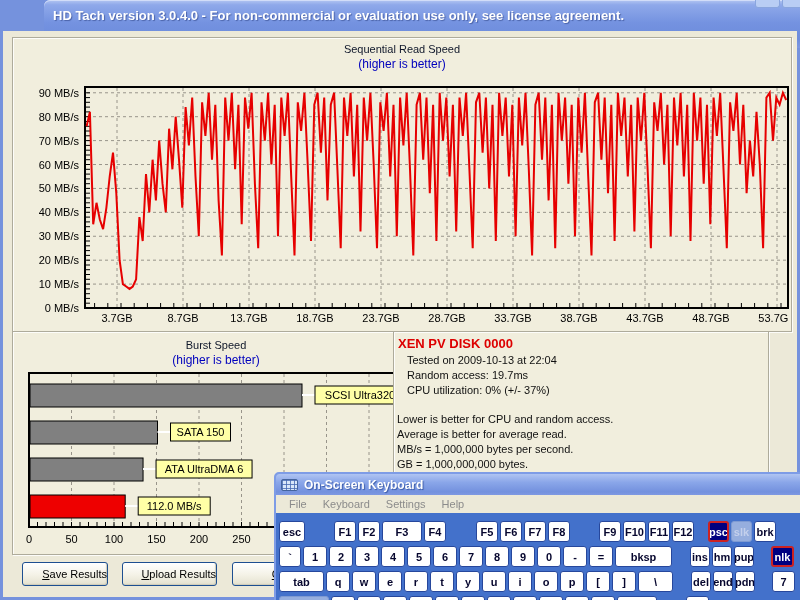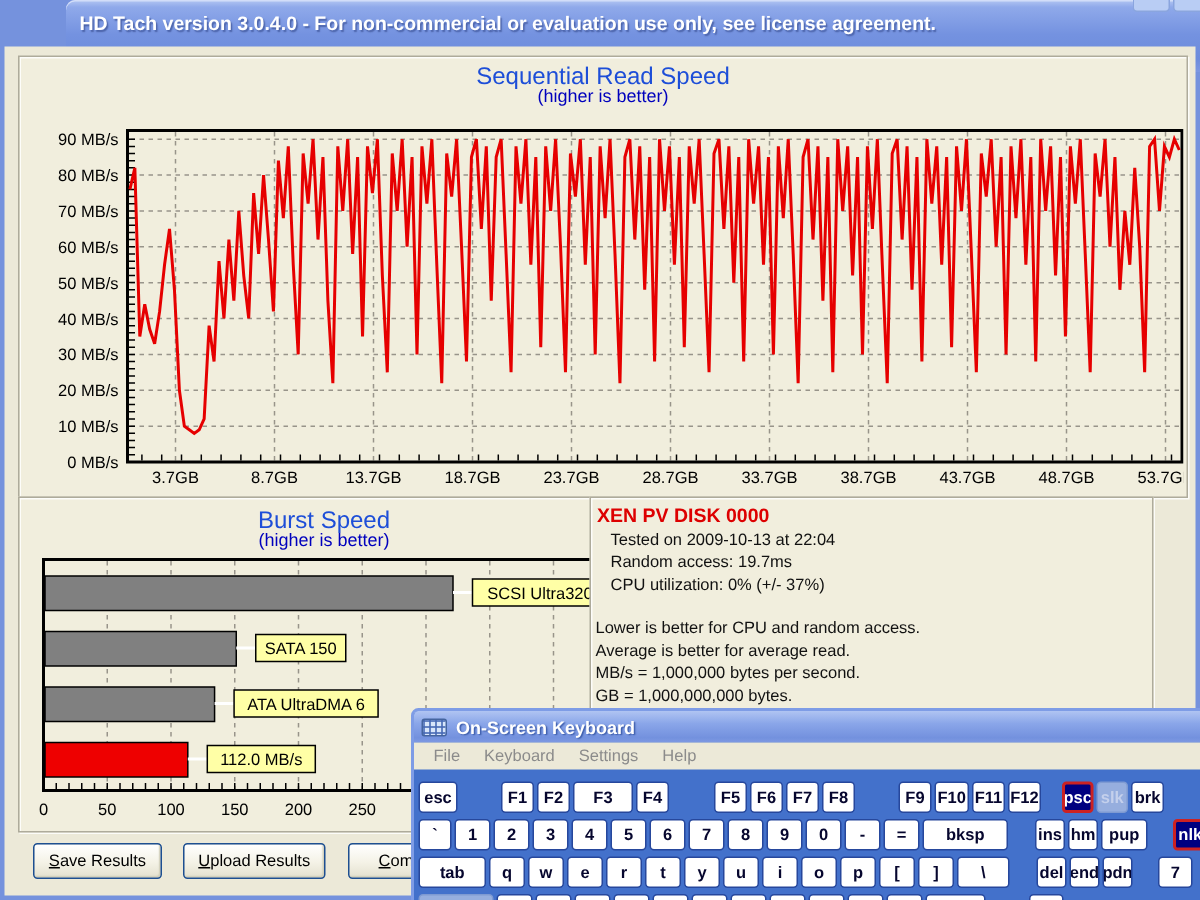--- a/index.html
+++ b/index.html
@@ -13,34 +13,34 @@
     text-shadow:1px 1px 1px #4a62a8;white-space:nowrap;}
   .win-stubs{position:absolute;right:10px;top:0;display:flex;gap:2px;}
   .stub{width:23px;height:7px;border-radius:0 0 3px 3px;background:#b9cdf4;border:1px solid #8aa5de;border-top:none;}
   .stub.close{background:#dfb0b6;border-color:#c08a92;}
   .client{position:absolute;left:3px;top:31px;width:794px;height:566px;background:#ece9d8;}
   .panel{position:absolute;background:#f1eedd;border:1px solid #aeab9b;
          box-shadow:inset 1px 1px 0 rgba(255,255,255,.85),1px 1px 0 rgba(255,255,255,.85);}
   .seq-panel{left:9px;top:6px;width:778px;height:293px;}
   .burst-panel{left:9px;top:300px;width:406px;height:222px;}
   .info-panel{left:390px;top:300px;width:374px;height:222px;overflow:hidden;}
-  .chart-title{position:absolute;top:5px;left:0;width:100%;text-align:center;color:#1d4ed8;font-size:16px;}
+  .chart-title{position:absolute;top:5px;left:0;width:100%;text-align:center;color:#0f172a;font-size:11px;}
   .chart-subtitle{position:absolute;top:19px;left:0;width:100%;text-align:center;color:#0000bd;font-size:12px;}
   .burst-panel .chart-title{top:7px;}
   .burst-panel .chart-subtitle{top:21px;}
   svg{position:absolute;left:0;top:0;}
   
   .device{color:#dd0000;font-weight:bold;font-size:13px;margin:4px 0 2px 4px;}
   .info-line{font-size:11px;color:#111;line-height:15px;margin-left:13px;}
   .note-line{font-size:11px;color:#111;line-height:15px;margin-left:3px;}
   #info-notes{margin-top:14px;}
   
   .xp-btn{position:absolute;height:24px;font-family:"Liberation Sans",sans-serif;font-size:11px;color:#000;
     background:linear-gradient(180deg,#ffffff,#f4f2e6 55%,#e4e1cf);border:1px solid #1d4f91;border-radius:3px;
-    box-shadow:inset -1px -1px 1px #cfcdb8;text-align:center;line-height:22px;padding:0;}
+    box-shadow:inset -1px -1px 1px #cfcdb8;text-align:right;line-height:22px;padding:0;}
   .xp-btn u{text-decoration:underline;}
   #btn-0{left:19px;top:531px;width:86px;}
   #btn-1{left:119px;top:531px;width:95px;}
   #btn-2{left:229px;top:531px;width:86px;}
   
   .osk{position:absolute;left:274px;top:472px;width:562px;height:170px;background:#4371cb;
        border:2px solid #7e9ce6;border-radius:5px 5px 0 0;}
   .osk-titlebar{height:21px;background:linear-gradient(180deg,#b0c4f2,#8aa6e9 40%,#7391de 85%,#7e99e2);
        display:flex;align-items:center;padding-left:5px;border-radius:3px 3px 0 0;}
   .osk-icon{width:15px;height:10px;background:#d8e6fa;border:1px solid #44649f;border-radius:2px;
@@ -232,21 +232,21 @@
           <div class="key" style="width: 24px;">7</div>
           <div class="key" style="width: 24px;">8</div>
           <div class="key" style="width: 24px;">9</div>
           <div class="key" style="width: 24px;">0</div>
           <div class="key" style="width: 24px;">-</div>
           <div class="key" style="width: 24px;">=</div>
           <div class="key" style="width: 57px;">bksp</div>
           <div class="sp" style="width: 16px;"></div>
           <div class="key" style="width: 20px;">ins</div>
           <div class="key" style="width: 20px;">hm</div>
-          <div class="key" style="width: 31px;">pup</div>
+          <div class="key" style="width: 20px;">pup</div>
           <div class="sp" style="width: 15px;"></div>
           <div class="key toggled" style="width: 23px;">nlk</div>
         </div>
         <div class="osk-row">
           <div class="key" style="width: 45px;">tab</div>
           <div class="key" style="width: 24px;">q</div>
           <div class="key" style="width: 24px;">w</div>
           <div class="key" style="width: 24px;">e</div>
           <div class="key" style="width: 24px;">r</div>
           <div class="key" style="width: 24px;">t</div>

